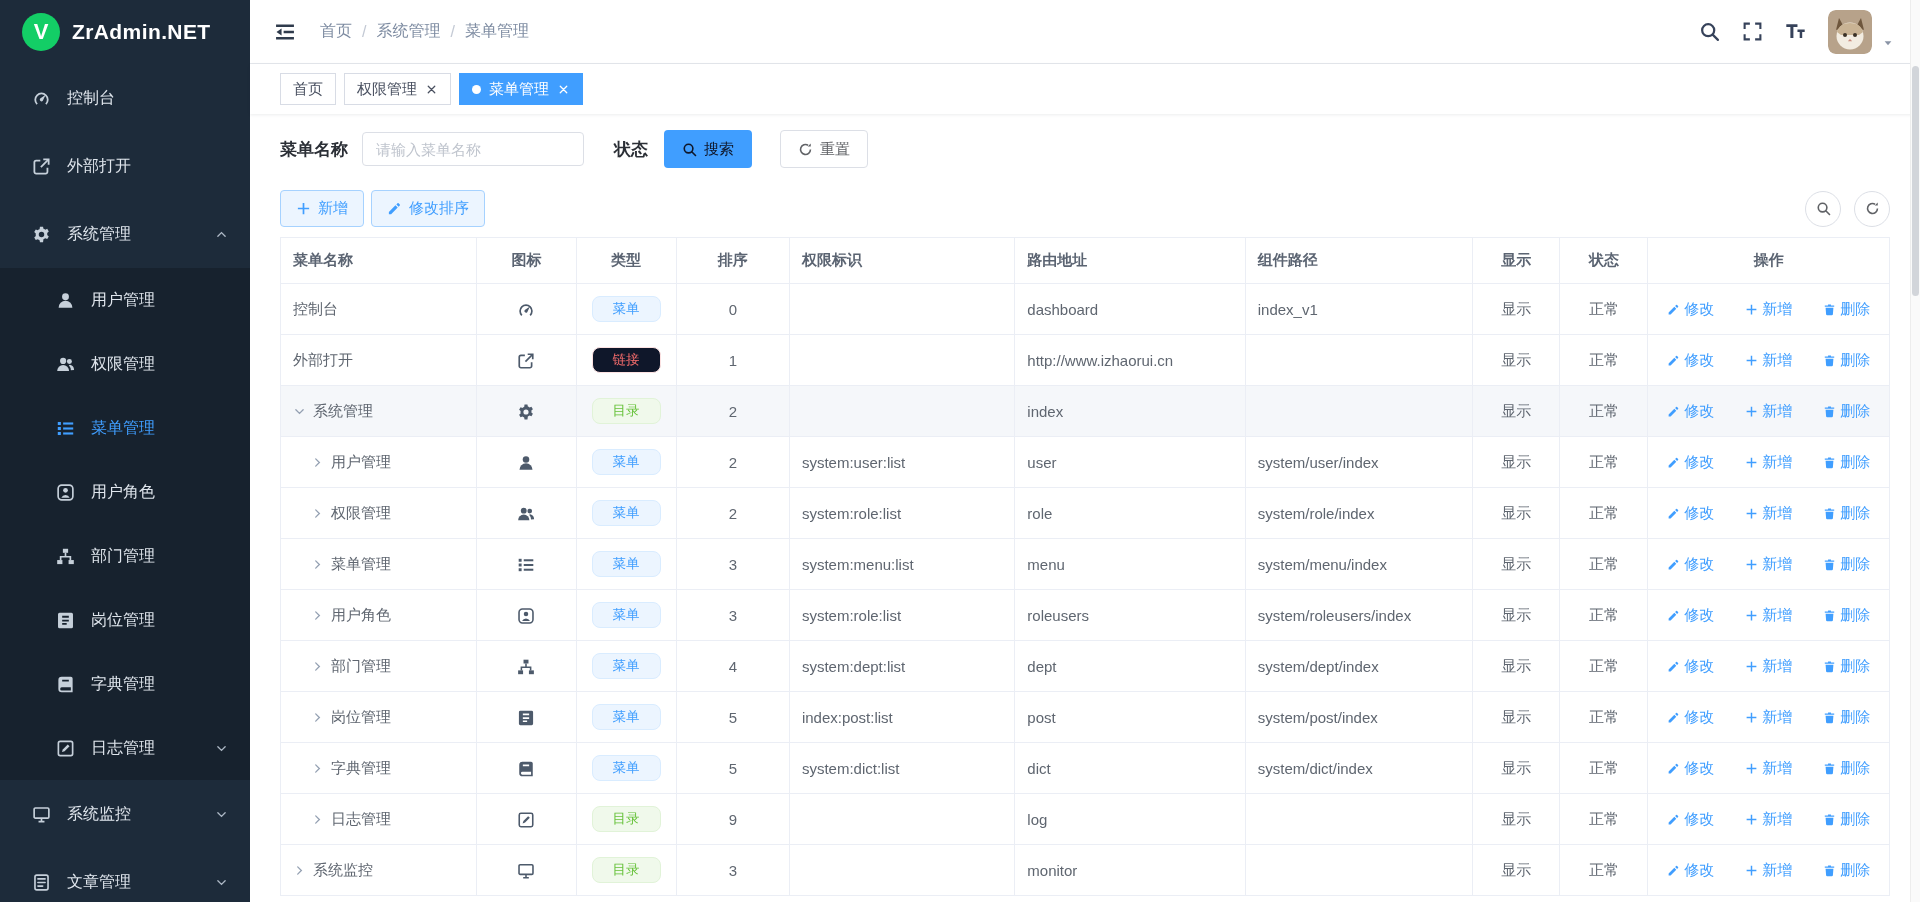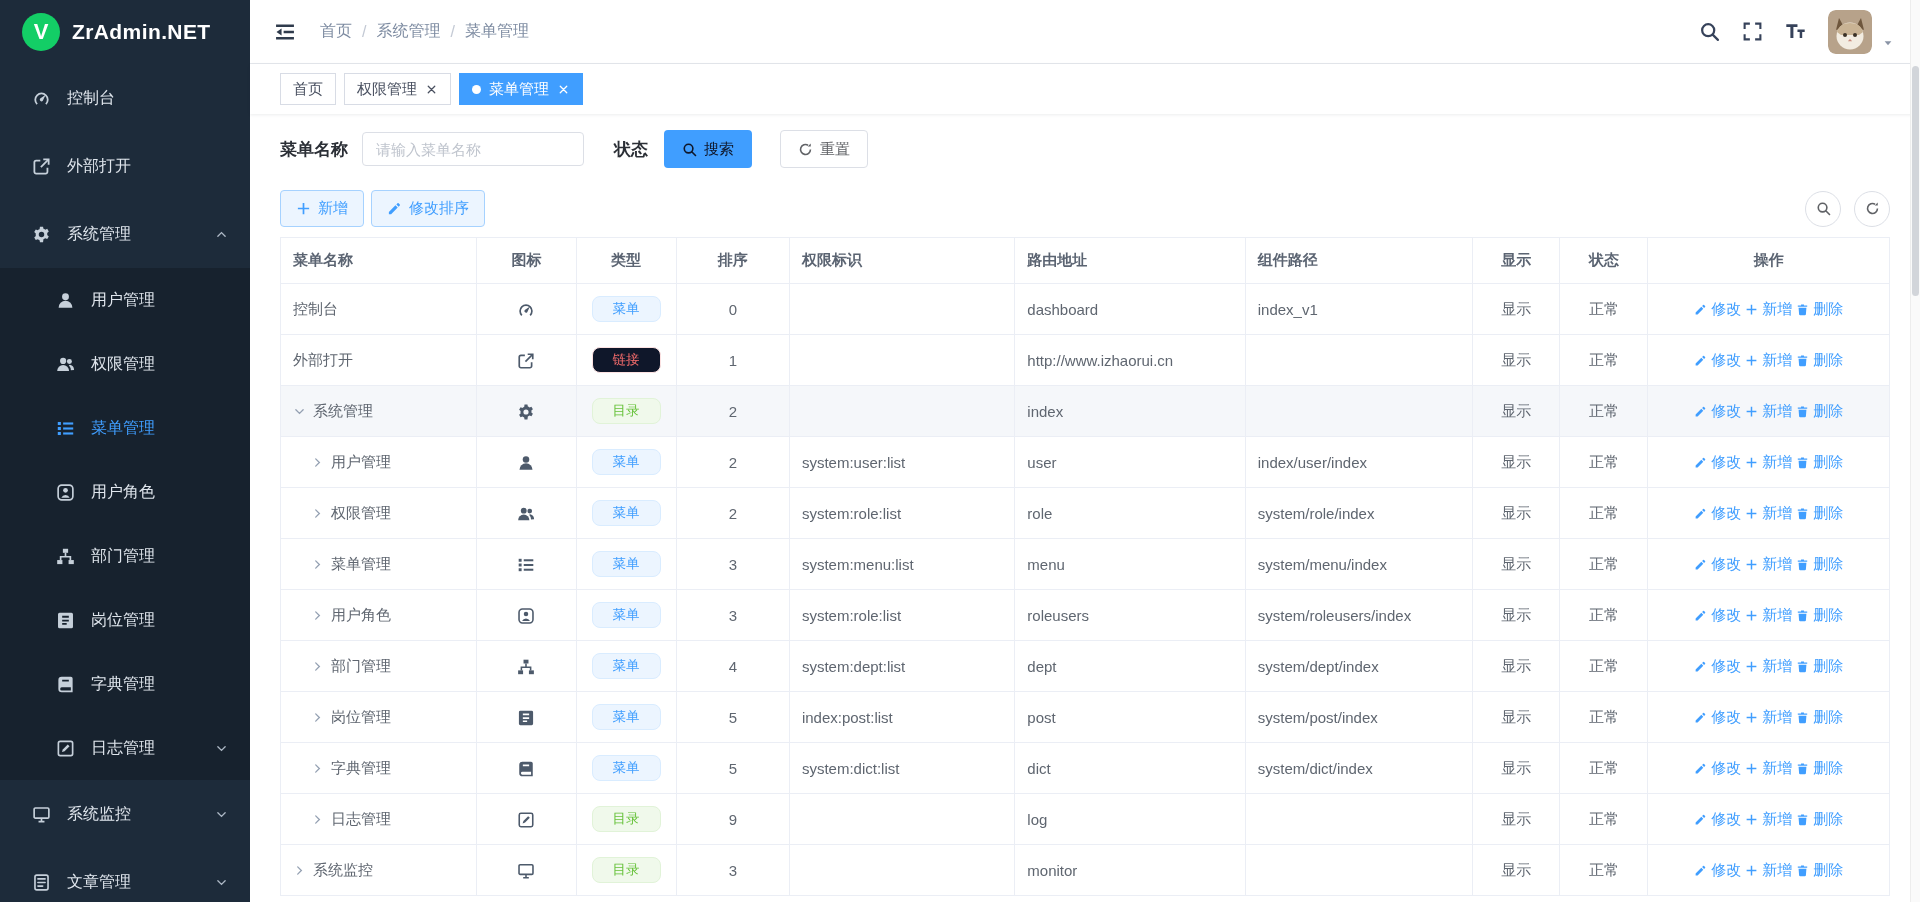--- a/index.html
+++ b/index.html
@@ -75,21 +75,21 @@
   .menu-table td{height:51px;border:1px solid #ebeef5;padding:0 12px;white-space:nowrap;overflow:hidden}
   .al{text-align:left}.ac{text-align:center}
   tr.hl td{background:#f5f7fa}
   .name-cell{display:inline-flex;align-items:center;gap:7px;vertical-align:middle}
   .x-caret{width:13px;height:13px;color:#94a0b2;flex:0 0 13px}
   .row-icon{width:18px;height:18px;color:#4d5a6b;display:inline-flex;vertical-align:middle}
   .tag{display:inline-block;padding:5px 20px;border-radius:8px;font-size:13.5px;line-height:1;border:1px solid transparent}
   .tag-menu{background:var(--soft-blue-bg,#ecf5ff);color:var(--primary,#409eff);border-color:#d9ecff}
   .tag-link{background:#0f172a;color:var(--danger,#f56c6c);border-color:#fde2e2}
   .tag-dir{background:#f0f9eb;color:var(--success,#67c23a);border-color:#e1f3d8}
-  .ops{display:flex;align-items:center;justify-content:center;gap:4px}
+  .ops{display:flex;align-items:center;justify-content:center;gap:31px}
   .op-link{display:inline-flex;align-items:center;gap:4px;color:var(--primary,#409eff);font-size:15px;cursor:pointer}
   .op-link .b-icon{width:13px;height:13px}
 
   
   .scrollbar{position:absolute;right:0;top:0;width:10px;height:100%;background:#fafafa;border-left:1px solid #ededed;z-index:5}
   .scrollbar .thumb{position:absolute;left:1px;top:66px;width:7px;height:230px;border-radius:4px;background:#d2d5da}
 </style>
 </head>
 <body>
 
@@ -569,21 +569,21 @@
               <td class="ac"><span class="row-icon">
                   <svg viewBox="0 0 16 16" fill="currentColor">
                     <circle cx="8" cy="4.8" r="2.9"></circle>
                     <path d="M2.2 14a5.8 5.8 0 0 1 11.6 0z"></path>
                   </svg>
                 </span></td>
               <td class="ac"><span class="tag tag-menu">菜单</span></td>
               <td class="ac">2</td>
               <td class="al">system:user:list</td>
               <td class="al">user</td>
-              <td class="al">index/user/index</td>
+              <td class="al">system/user/index</td>
               <td class="ac">显示</td>
               <td class="ac">正常</td>
               <td class="ac">
                 <span class="ops">
                   <span class="op-link">
                     <span class="b-icon">
                       <svg viewBox="0 0 16 16" fill="currentColor">
                         <path d="M2 11.6V14h2.4l7-7-2.4-2.4zM10 3.6L12.4 6l1.2-1.2a.8.8 0 0 0 0-1.2l-1.2-1.2a.8.8 0 0 0-1.2 0z"></path>
                       </svg>
                     </span>

